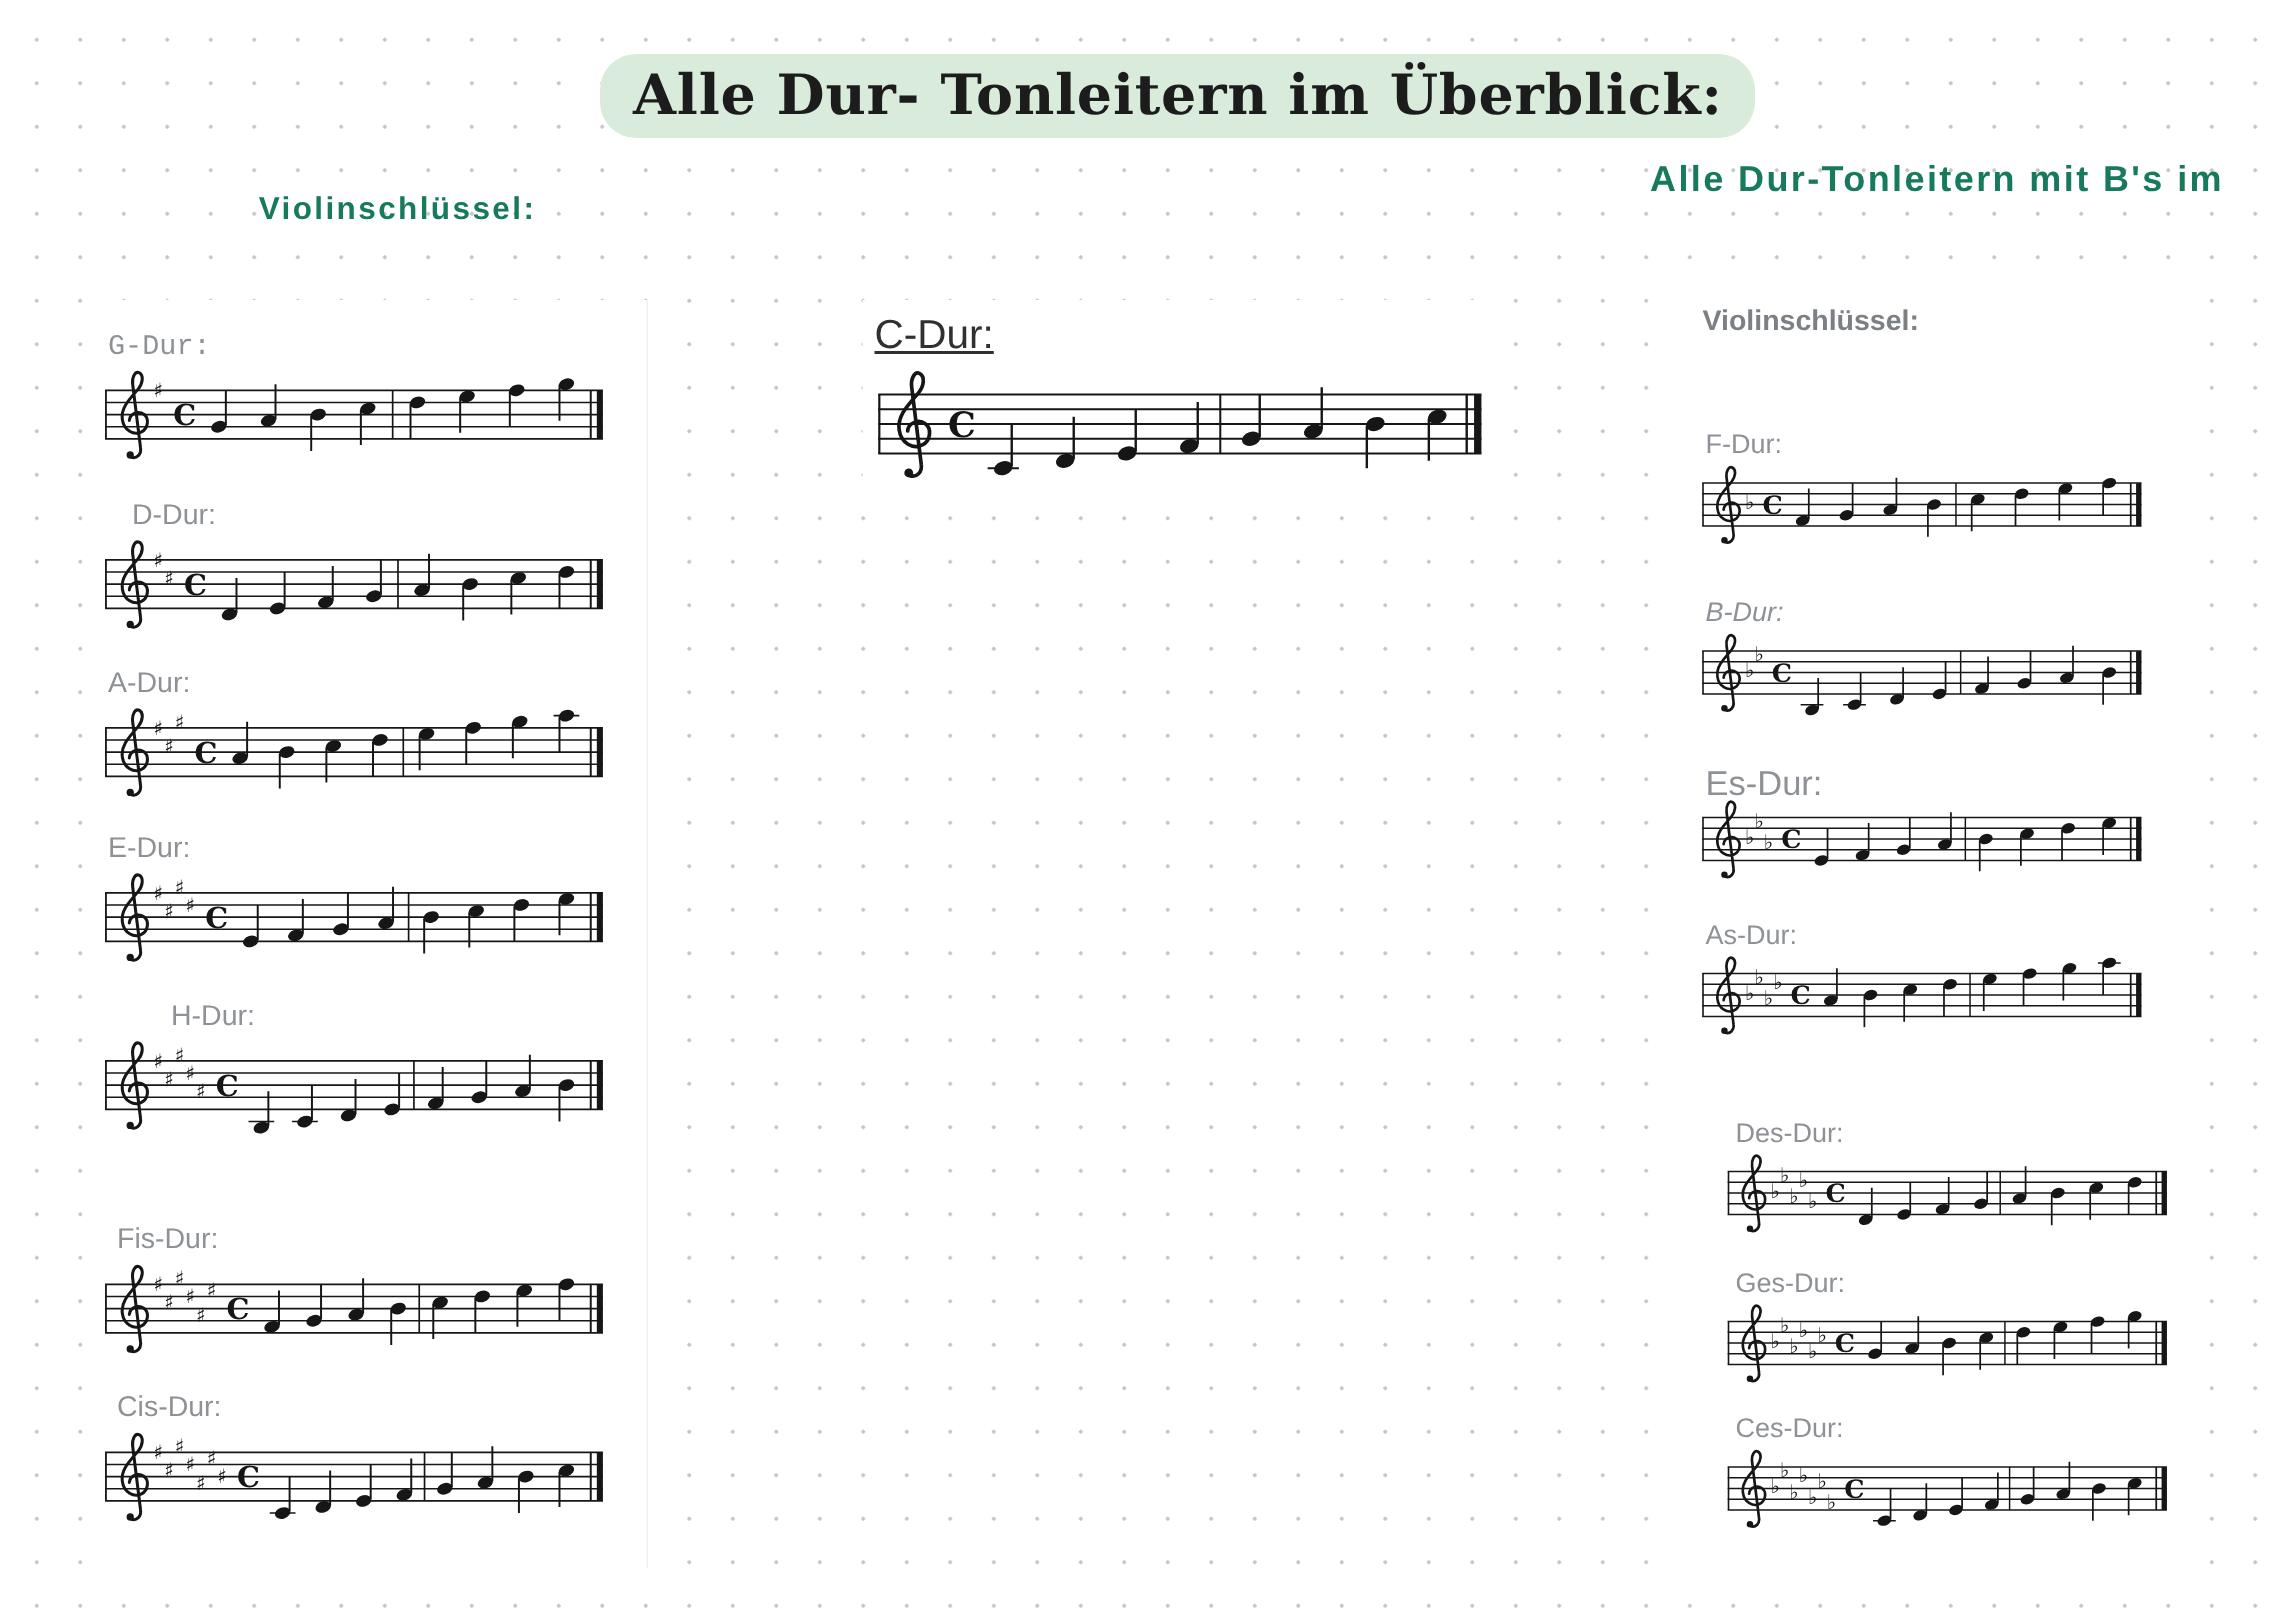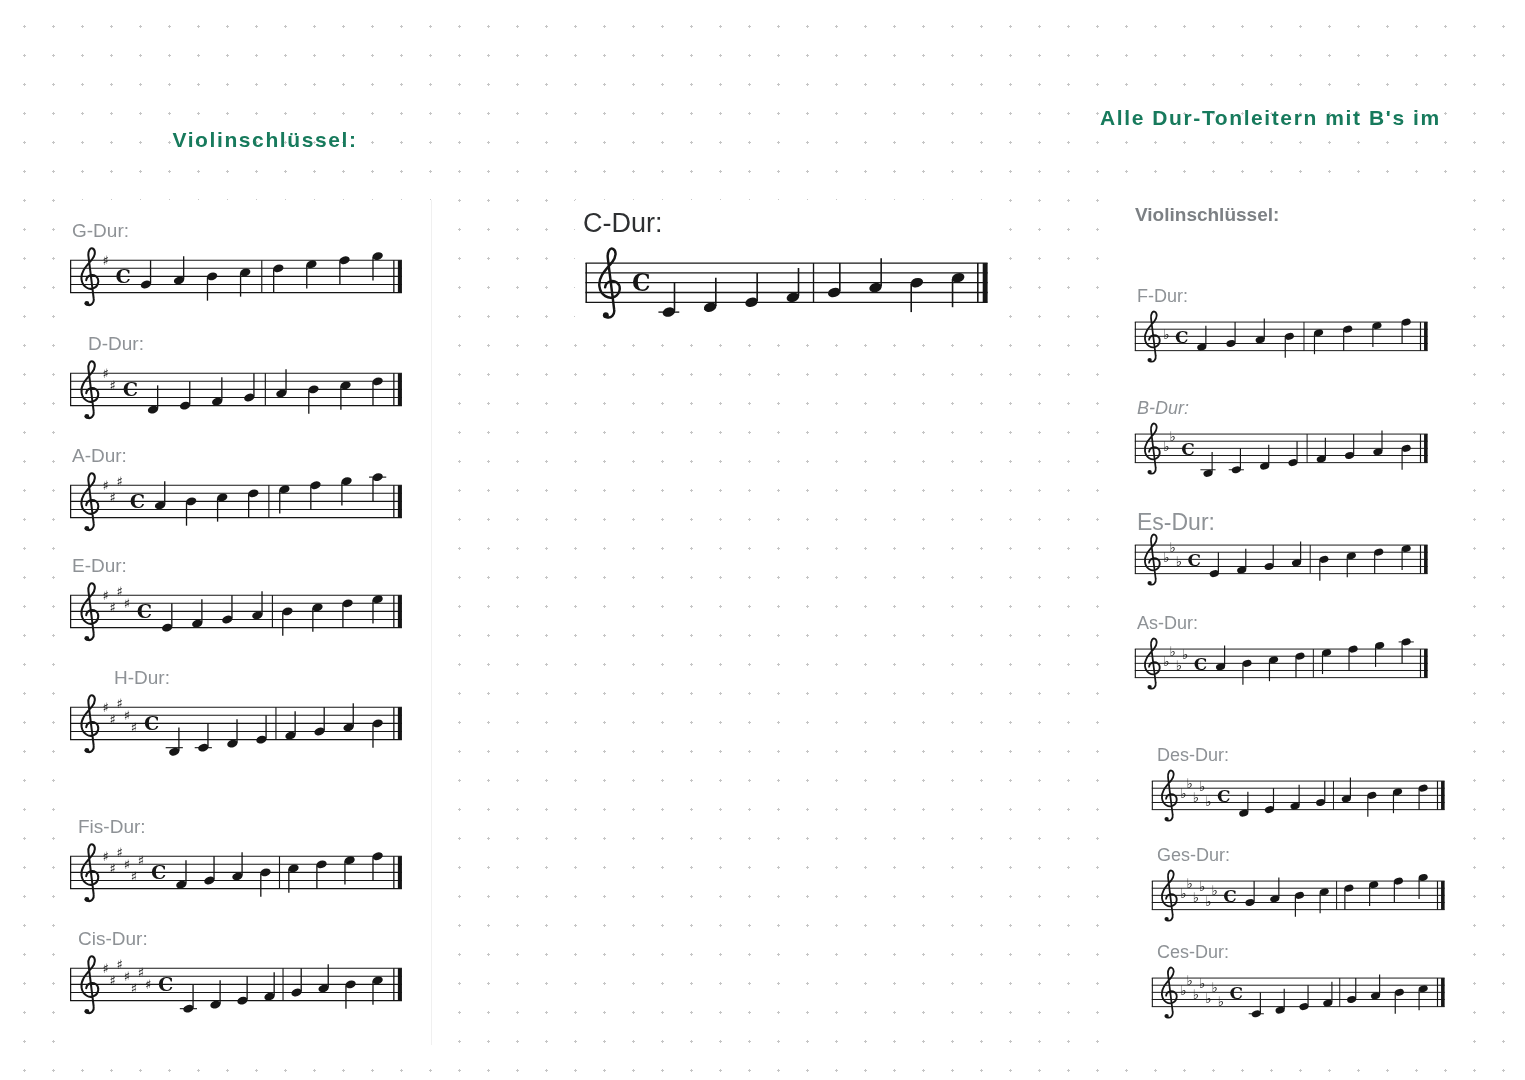--- a/index.html
+++ b/index.html
@@ -29,21 +29,21 @@
     font-size:37px;
     color:#1c1c1c;
     letter-spacing:0.5px;
   }
 
   .hand{position:absolute;color:#177a5c;font-weight:700;letter-spacing:1.6px;}
   .hand .l1{font-size:21px;white-space:nowrap;}
   .hand .l2{font-size:21px;text-align:center;margin-top:16px;}
   .hand-left{left:65px;top:112px;width:400px;}
   .hand-right{left:1100px;top:106px;width:362px;}
-  .hand-right .l1{font-size:21px;}
+  .hand-right .l1{font-size:24px;}
 
   .printed-header{position:absolute;left:1135px;top:200px;width:310px;
     color:#7c8084;font-weight:700;font-size:19px;line-height:29px;}
 
   .scale-label{position:absolute;color:#8e9296;font-size:19px;white-space:nowrap;}
   .scale-label.dark{color:#2e3032;font-size:27px;font-weight:400;}
   .staff-box{position:absolute;}
   .staff-box svg{display:block;width:100%;height:auto;}
   .w-left{width:340px;}
   .w-center{width:412px;}
@@ -51,33 +51,36 @@
 </style>
 </head>
 <body>
 
 <div class="page">
 
   <div class="panel panel-left"></div>
   <div class="panel panel-center"></div>
   <div class="panel panel-right"></div>
 
+  <div class="title-wrap">
+    <span class="title-highlight">Alle Dur- Tonleitern im Überblick:</span>
+  </div>
 
   <div class="hand hand-left">
     <div class="l2">Violinschlüssel:</div>
   </div>
   <div class="hand hand-right">
     <div class="l1">Alle Dur-Tonleitern mit B's im</div>
   </div>
 
   <div class="printed-header">
     <div>Violinschlüssel:</div>
   </div>
 
-  <div class="scale-label dark" style="left:583px;top:208px;">C-Dur:</div>
+  <div class="scale-label dark" style="left:583px;top:208px;text-decoration:underline;">C-Dur:</div>
   <div class="staff-box w-center" style="left:583px;top:241px;">
       <svg viewBox="0 0 336 88" role="img">
         <line x1="2" y1="18" x2="330" y2="18" stroke="#161616" stroke-width="1.1"></line>
         <line x1="2" y1="26" x2="330" y2="26" stroke="#161616" stroke-width="1.1"></line>
         <line x1="2" y1="34" x2="330" y2="34" stroke="#161616" stroke-width="1.1"></line>
         <line x1="2" y1="42" x2="330" y2="42" stroke="#161616" stroke-width="1.1"></line>
         <line x1="2" y1="50" x2="330" y2="50" stroke="#161616" stroke-width="1.1"></line>
         <line x1="2.6" y1="18" x2="2.6" y2="50" stroke="#161616" stroke-width="1.2"></line>
         <path d="M19 62 C23 63.5 26 60 25.4 56 L20.2 14 C19.6 9 22 5.2 24.4 6.4 C27.6 8 27 13.4 23.8 17.2 C16.6 25.4 12.4 30.2 13.4 37.2 C14.4 44.4 21 48 26 45.4 C30.6 43 31.2 36.4 27.6 33.8 C24 31.2 18.4 33.2 18 37.8" fill="none" stroke="#161616" stroke-width="2" stroke-linecap="round"></path>
         <circle cx="18.6" cy="60.6" r="2.4" fill="#161616"></circle>
@@ -98,21 +101,21 @@
         <ellipse cx="272.2857142857143" cy="34" rx="5.2" ry="3.7" transform="rotate(-18 272.2857142857143 34)" fill="#161616"></ellipse>
         <line x1="267.68571428571425" y1="35" x2="267.68571428571425" y2="58" stroke="#161616" stroke-width="1.3"></line>
         <ellipse cx="306" cy="30" rx="5.2" ry="3.7" transform="rotate(-18 306 30)" fill="#161616"></ellipse>
         <line x1="301.4" y1="31" x2="301.4" y2="54" stroke="#161616" stroke-width="1.3"></line>
         <line x1="188" y1="18" x2="188" y2="50" stroke="#161616" stroke-width="1.1"></line>
         <line x1="322" y1="18" x2="322" y2="50" stroke="#161616" stroke-width="1.3"></line>
         <rect x="326" y="18" width="4" height="32" fill="#161616"></rect>
       </svg>
     </div>
 
-  <div class="scale-label" style="left:72px;top:220px;">G-Dur:</div>
+  <div class="scale-label" style="left:72px;top:220px;font-family:Liberation Mono, monospace;">G-Dur:</div>
   <div class="staff-box w-left" style="left:68px;top:242px;">
       <svg viewBox="0 0 336 88" role="img">
         <line x1="2" y1="18" x2="330" y2="18" stroke="#161616" stroke-width="1.1"></line>
         <line x1="2" y1="26" x2="330" y2="26" stroke="#161616" stroke-width="1.1"></line>
         <line x1="2" y1="34" x2="330" y2="34" stroke="#161616" stroke-width="1.1"></line>
         <line x1="2" y1="42" x2="330" y2="42" stroke="#161616" stroke-width="1.1"></line>
         <line x1="2" y1="50" x2="330" y2="50" stroke="#161616" stroke-width="1.1"></line>
         <line x1="2.6" y1="18" x2="2.6" y2="50" stroke="#161616" stroke-width="1.2"></line>
         <path d="M19 62 C23 63.5 26 60 25.4 56 L20.2 14 C19.6 9 22 5.2 24.4 6.4 C27.6 8 27 13.4 23.8 17.2 C16.6 25.4 12.4 30.2 13.4 37.2 C14.4 44.4 21 48 26 45.4 C30.6 43 31.2 36.4 27.6 33.8 C24 31.2 18.4 33.2 18 37.8" fill="none" stroke="#161616" stroke-width="2" stroke-linecap="round"></path>
         <circle cx="18.6" cy="60.6" r="2.4" fill="#161616"></circle>

